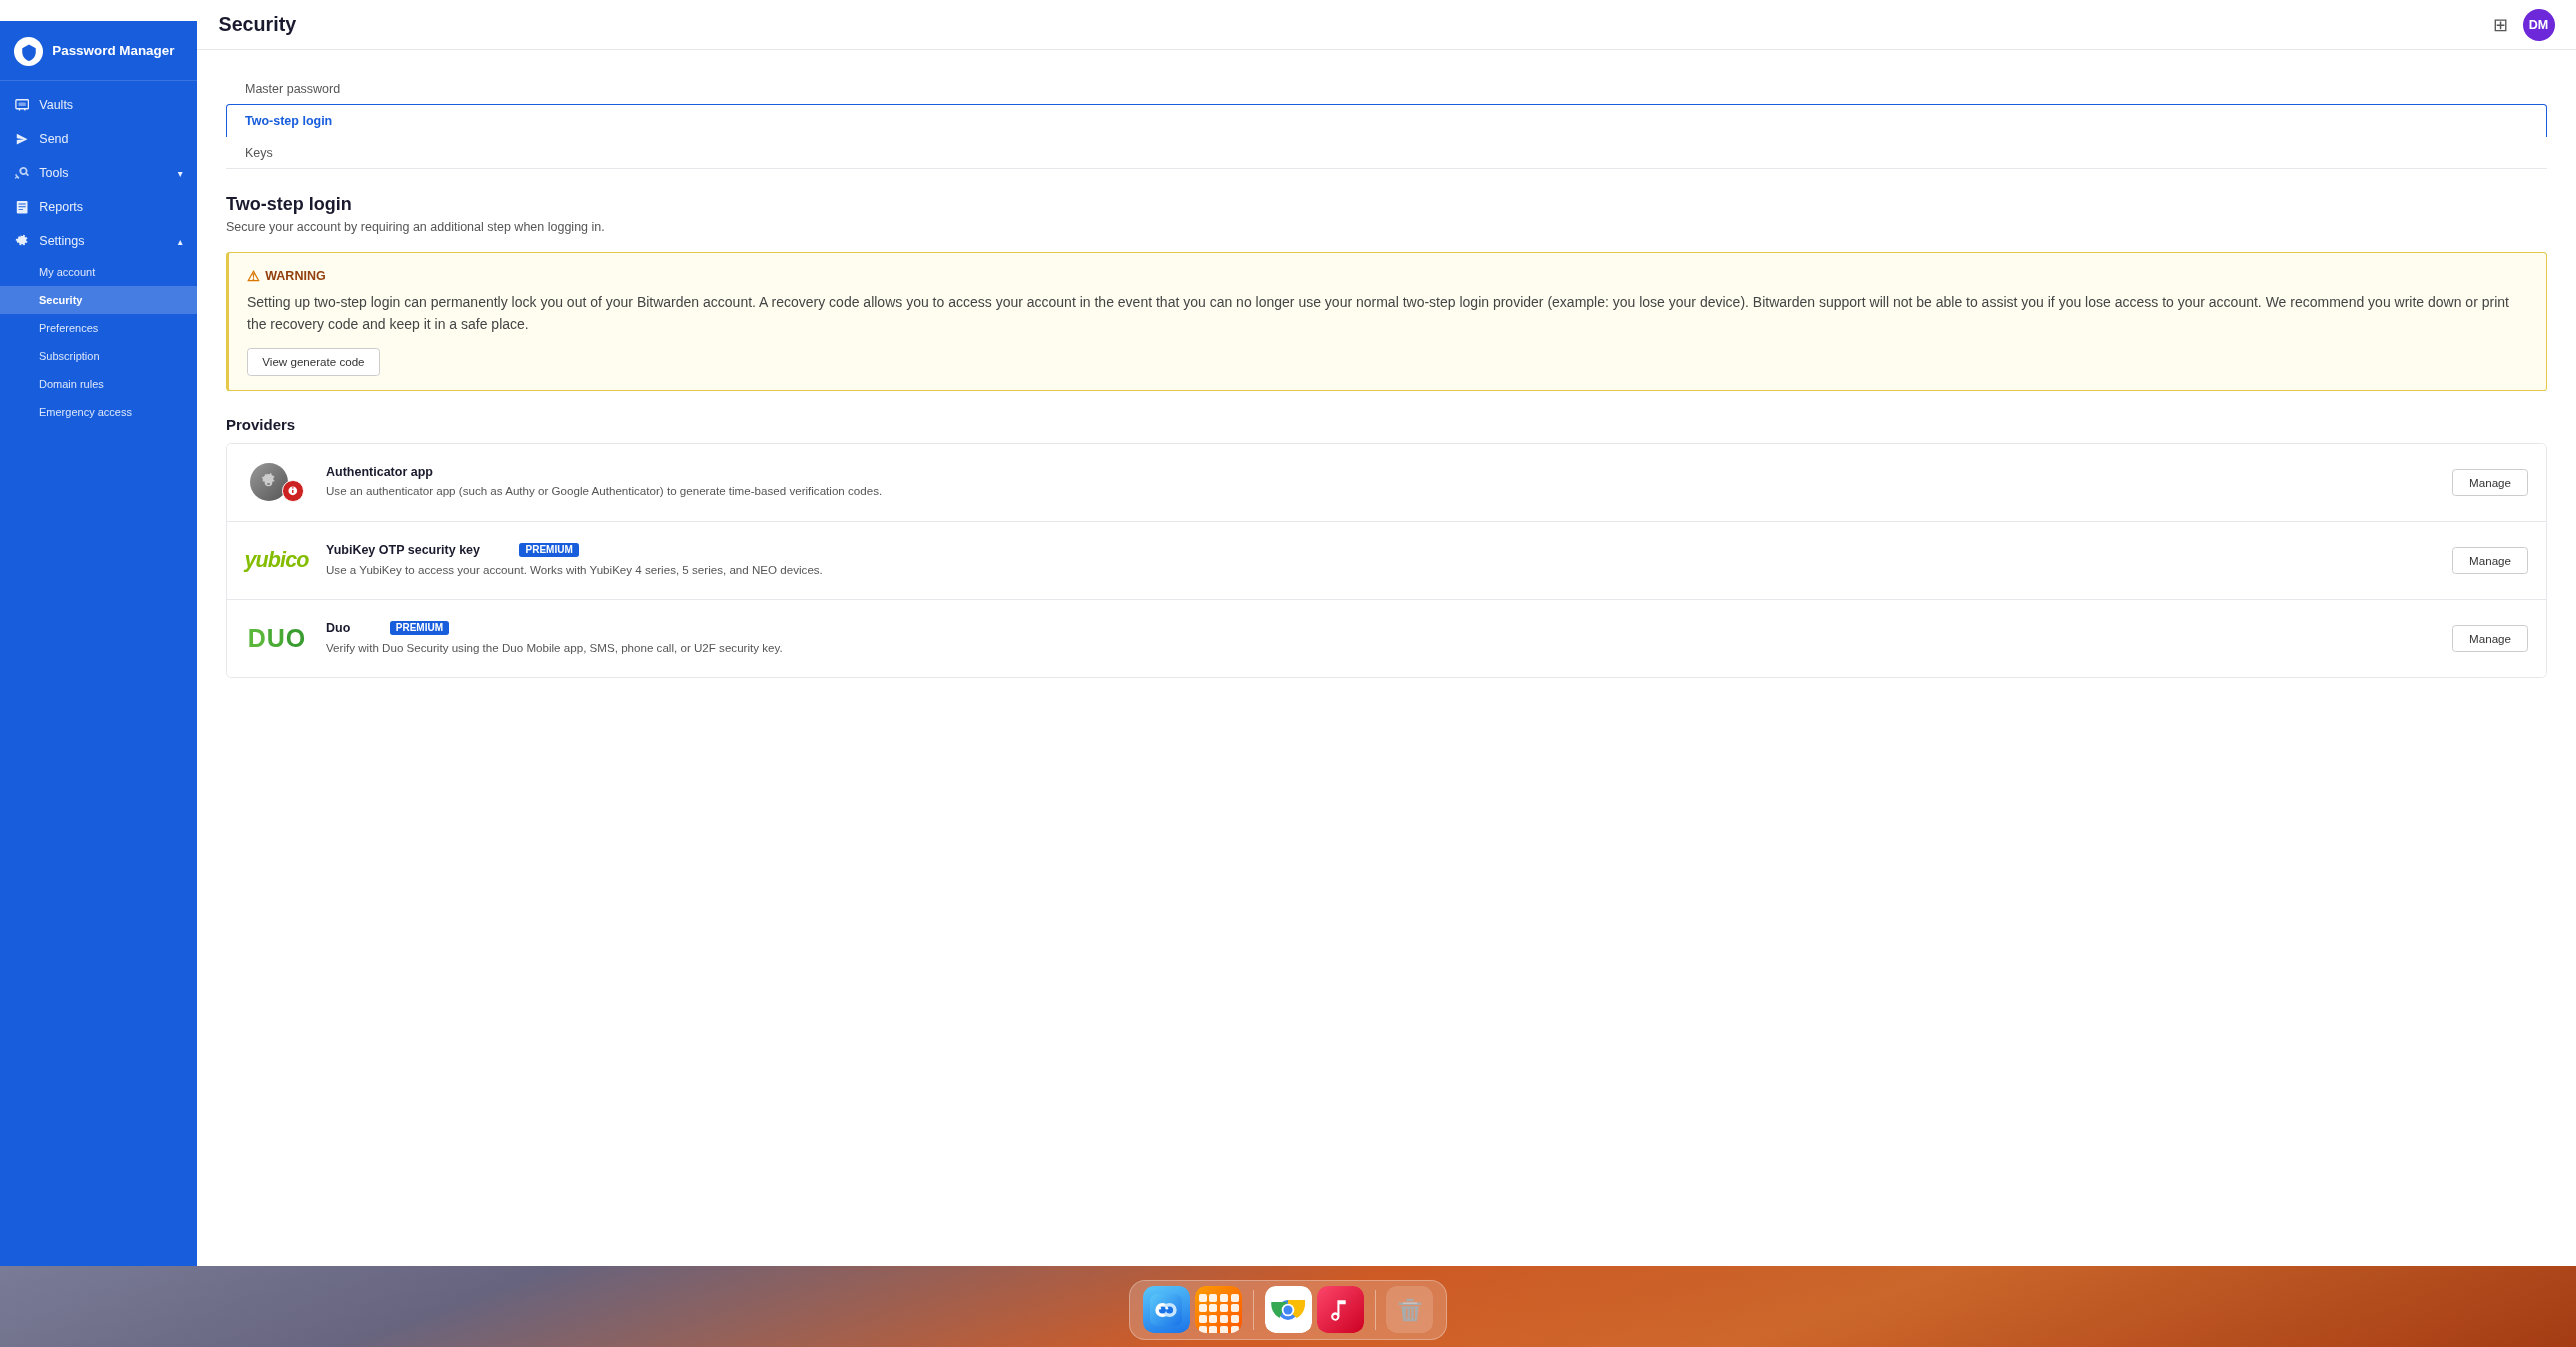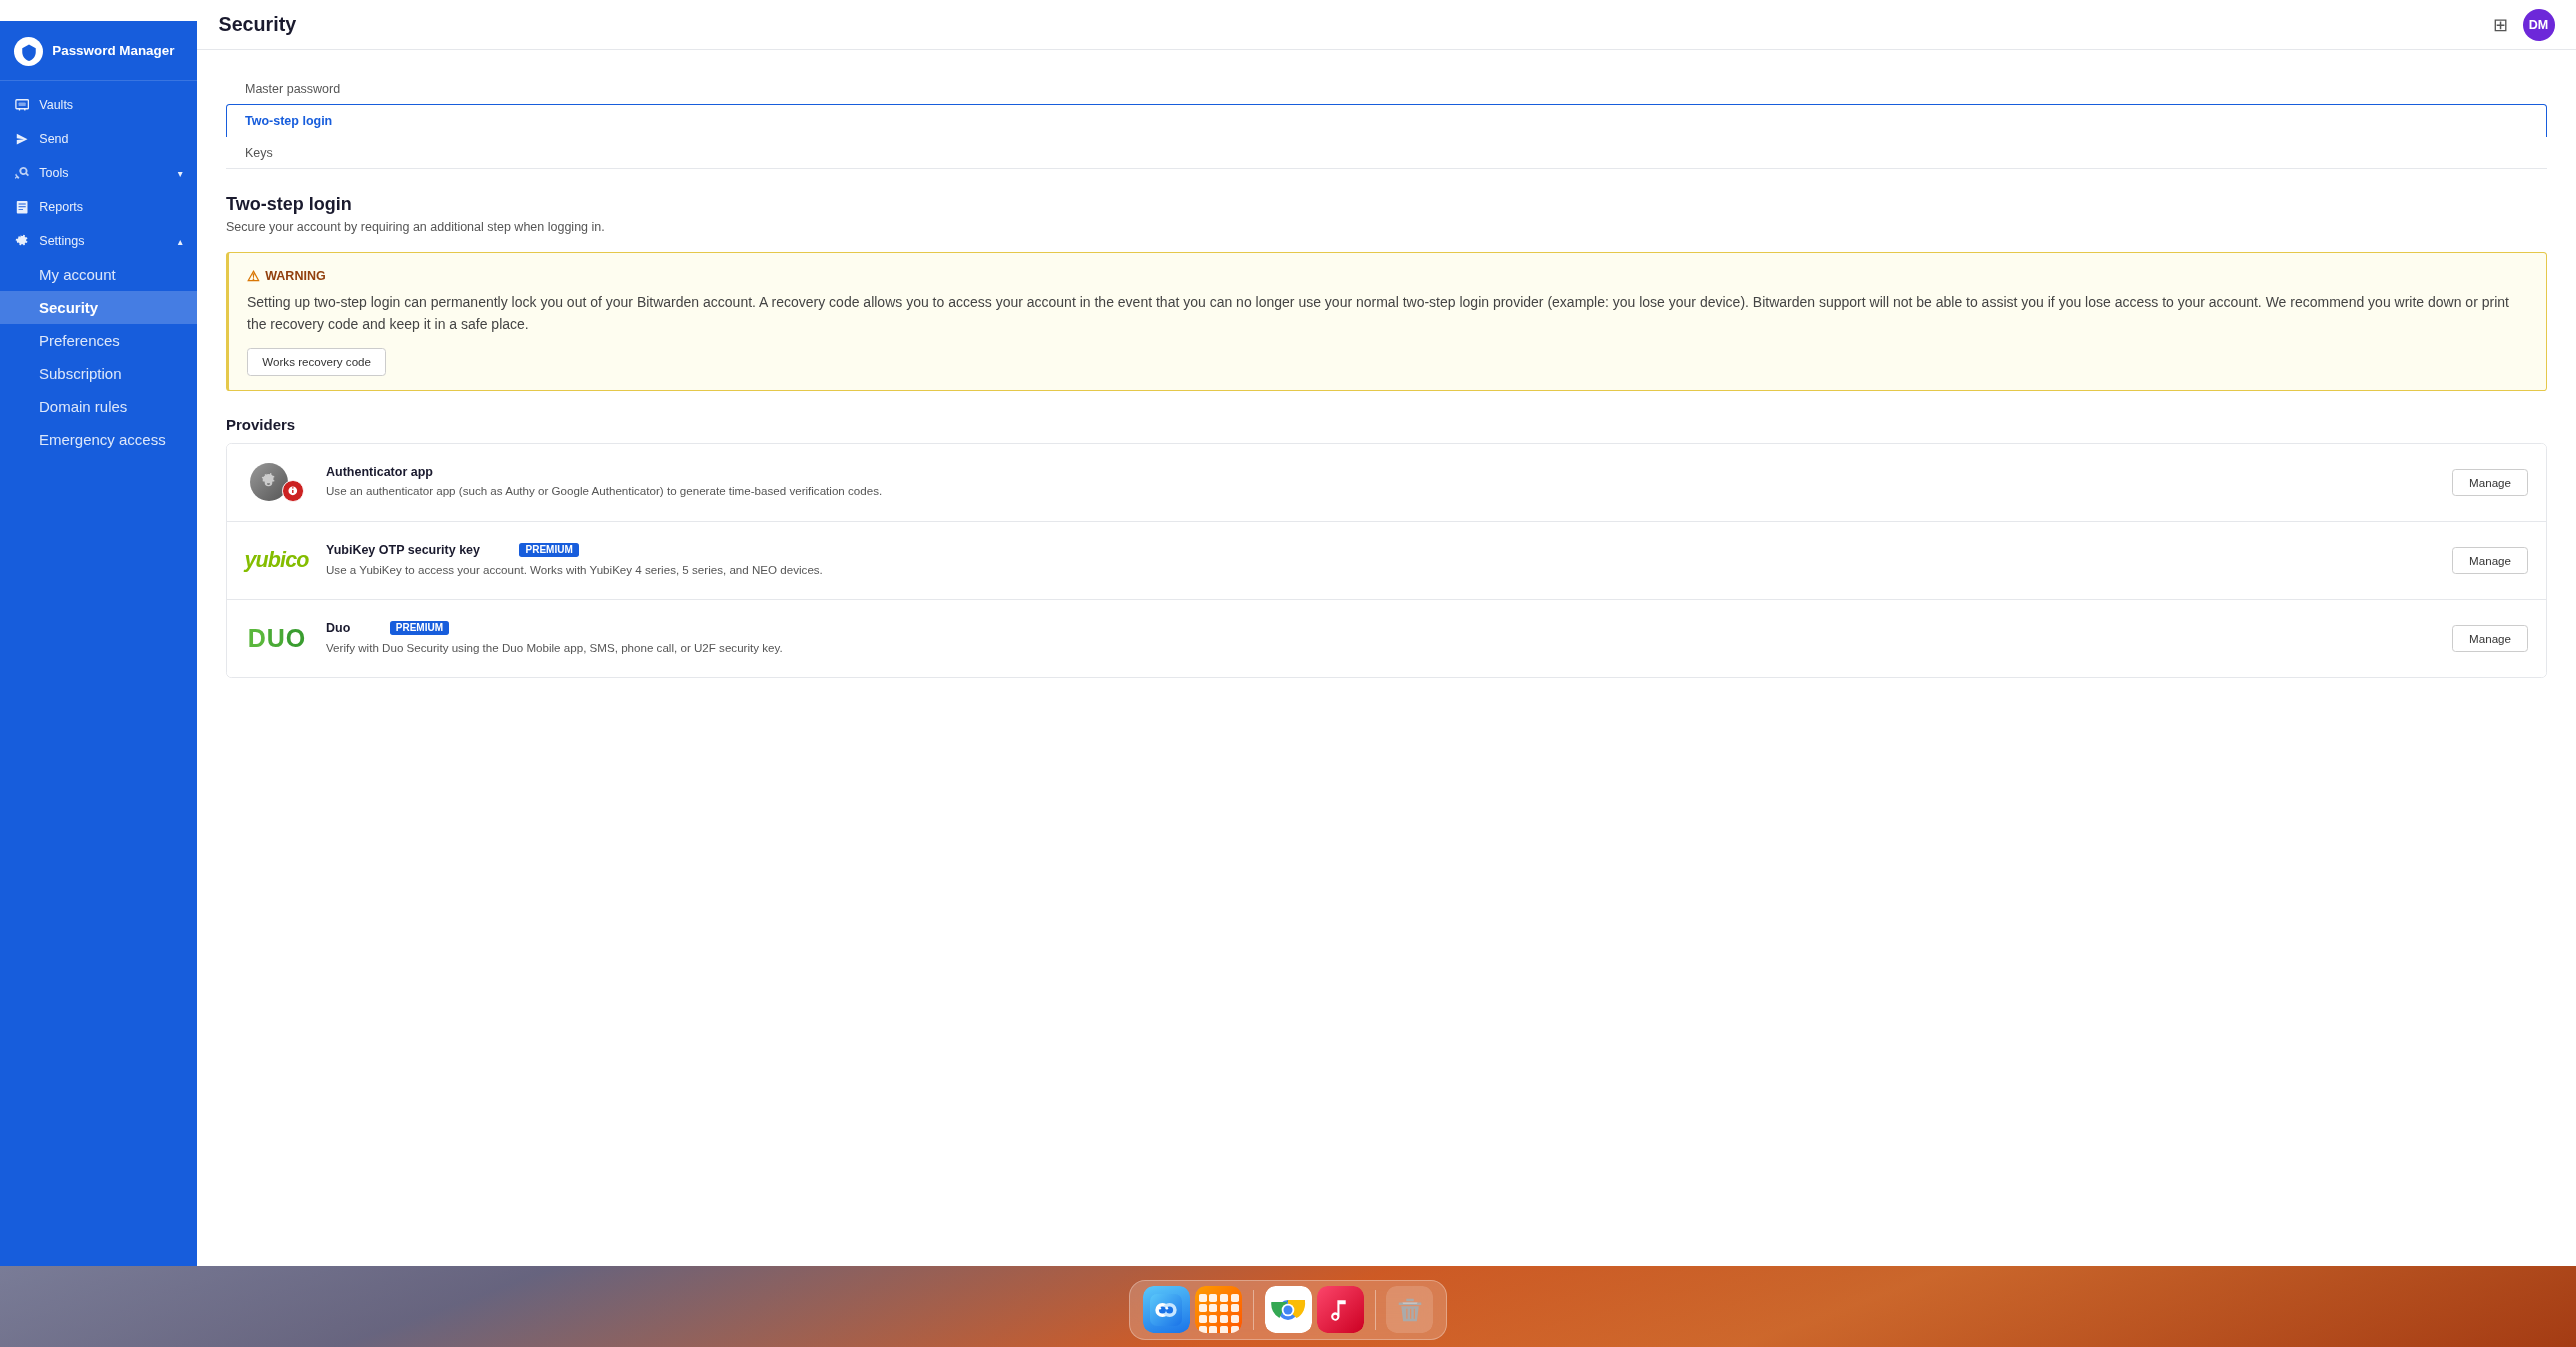--- a/index.html
+++ b/index.html
@@ -47,21 +47,21 @@
       border-radius: 0;
       transition: background 0.15s;
     }
     .sidebar-item .icon { width: 16px; height: 16px; flex-shrink: 0; display: flex; align-items: center; justify-content: center; }
     .sidebar-item .chevron { margin-left: auto; font-size: 9.8px; }
     .sidebar-sub-item {
       display: flex;
       align-items: center;
       padding: 8px 14.3px 8px 39px;
       cursor: pointer;
-      font-size: 15px;
+      font-size: 11px;
       font-weight: 500;
       color: rgba(255,255,255,0.85);
     }
     .sidebar-sub-item.active { background: rgba(255,255,255,0.2); font-weight: 700; color: #fff; }
 
     
     .main-content { flex: 1; display: flex; flex-direction: column; overflow: hidden; background: #fff; }
     .topbar {
       display: flex;
       align-items: center;
@@ -328,21 +328,21 @@
 
       <h2 class="section-title">Two-step login</h2>
       <p class="section-desc">Secure your account by requiring an additional step when logging in.</p>
 
       <div class="warning-box">
         <div class="warning-title">
           <span class="warning-icon">⚠</span>
           <span>WARNING</span>
         </div>
         <p class="warning-text">Setting up two-step login can permanently lock you out of your Bitwarden account. A recovery code allows you to access your account in the event that you can no longer use your normal two-step login provider (example: you lose your device). Bitwarden support will not be able to assist you if you lose access to your account. We recommend you write down or print the recovery code and keep it in a safe place.</p>
-        <button class="btn-outline">Works recovery code</button>
+        <button class="btn-outline">View generate code</button>
       </div>
 
       <h3 class="providers-title">Providers</h3>
       <div class="providers-list">
 
         <div class="provider-item">
           <div class="provider-logo">
             <div style="position:relative; width:54px; height:39px; display:flex; align-items:center;">
               <div style="width:38px; height:38px; border-radius:50%; background:linear-gradient(135deg,#999,#555); display:flex; align-items:center; justify-content:center;">
                 <svg width="23" height="23" viewBox="0 0 24 24" fill="#ccc">

